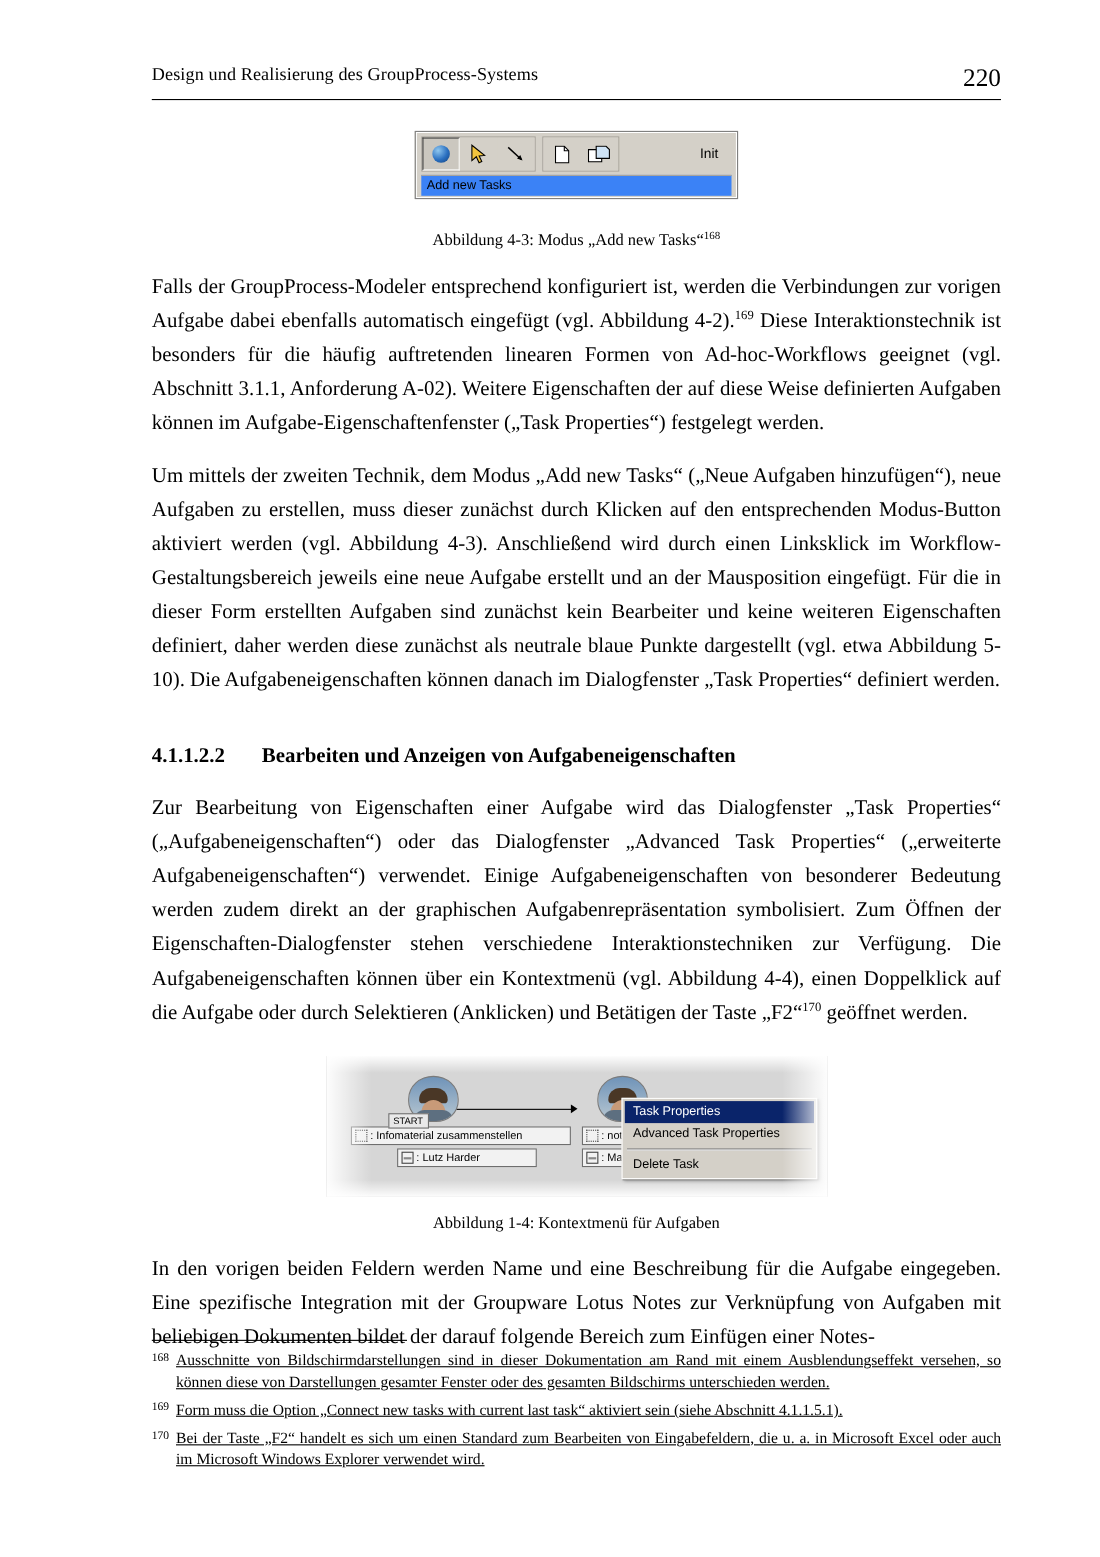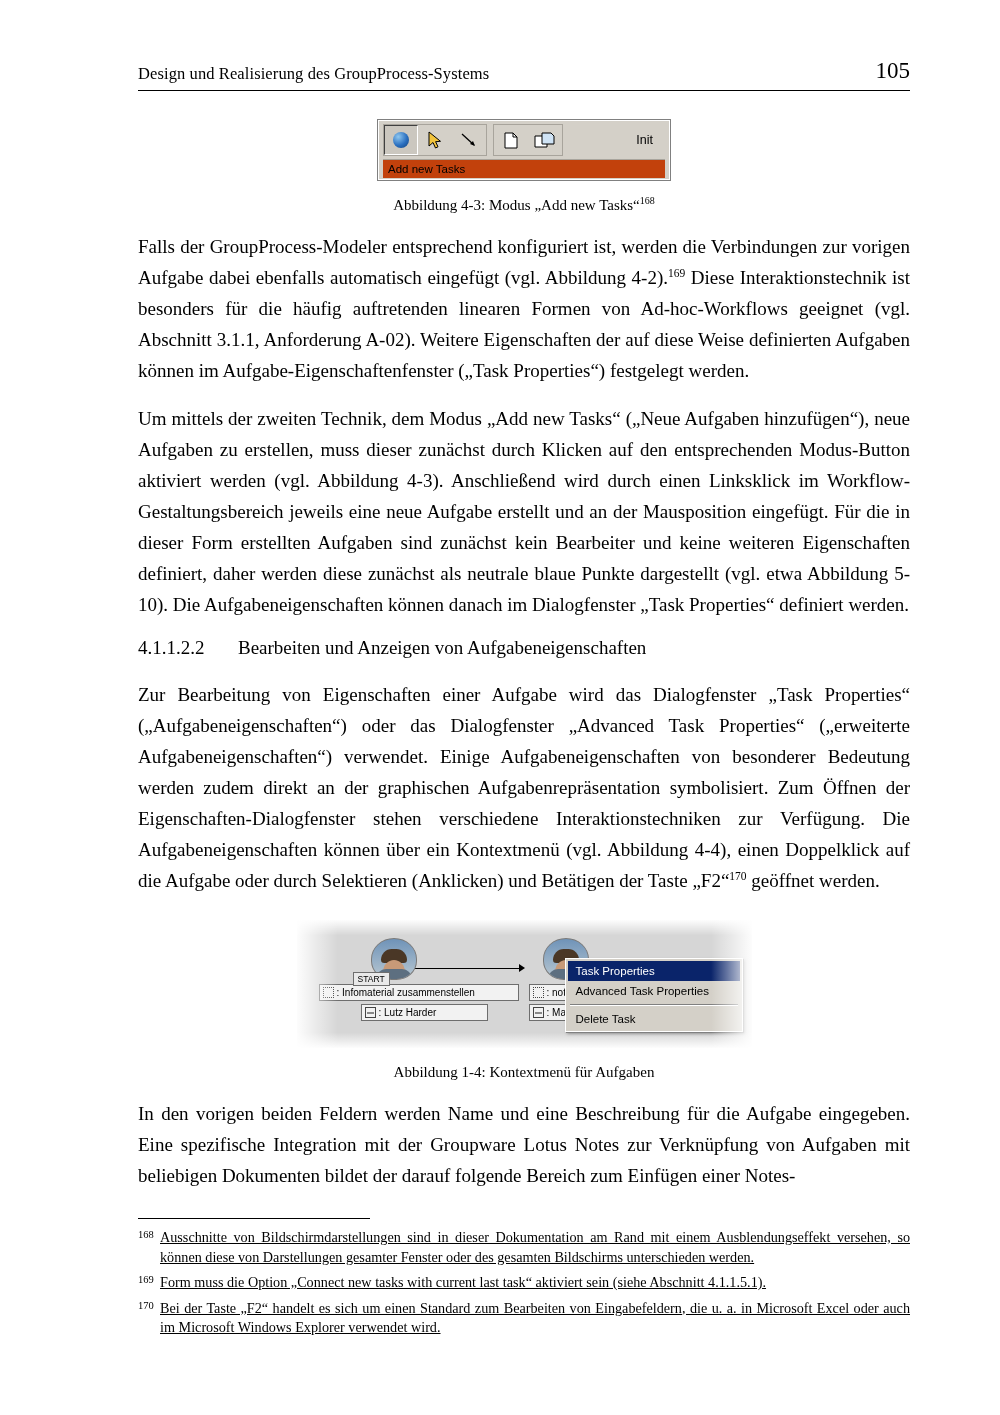--- a/index.html
+++ b/index.html
@@ -24,21 +24,21 @@
   }
   .content {
     position: absolute;
     left: 138px;
     top: 58px;
     width: 772px;
   }
   
   .runhead {
     display: flex;
-    align-items: flex-end;
+    align-items: flex-start;
     justify-content: space-between;
     border-bottom: 1.2px solid #000;
     padding-bottom: 6px;
   }
   .runhead .rh-title {
     font-size: 16.5px;
     letter-spacing: 0.1px;
   }
   .runhead .rh-page {
     font-size: 23px;
@@ -92,51 +92,51 @@
   .tb-spacer { flex: 1; }
   .tb-init {
     font-family: "Liberation Sans", sans-serif;
     font-size: 12.5px;
     color: #000;
     padding: 4px 8px 4px 8px;
     margin-right: 4px;
   }
   .tb-caption {
     margin-top: 3px;
-    background: #c2410c;
+    background: #3b82f6;
     border-top: 1px solid #a8a49c;
     font-family: "Liberation Sans", sans-serif;
     font-size: 11.5px;
     padding: 3px 4px 3px 5px;
   }
   .blue-dot {
     width: 16px; height: 16px; border-radius: 50%;
     background: radial-gradient(circle at 33% 30%, #8fc7ef 0%, #2a6fc0 55%, #123f78 100%);
   }
   .fig-caption {
     text-align: center;
     font-size: 15px;
-    margin-top: 14px;
+    margin-top: 28px;
   }
   .fig-caption sup { font-size: 10px; }
 
   
   p.body {
     text-align: justify;
     font-size: 19px;
     line-height: 31px;
     margin: 17px 0 0 0;
     text-indent: 0;
     hyphens: manual;
   }
   p.body sup { font-size: 11.5px; line-height: 0; }
   h3.heading {
     font-size: 19px;
-    font-weight: normal;
-    margin: 14px 0 0 0;
+    font-weight: bold;
+    margin: 40px 0 0 0;
     line-height: 28px;
   }
   h3.heading .hnum { display: inline-block; min-width: 100px; }
 
   
   .fig-44-wrap {
     margin-top: 24px;
     display: flex;
     justify-content: center;
   }
@@ -295,21 +295,21 @@
 </style>
 </head>
 <body>
 
 <div class="page">
 
   <div class="content">
 
     <div class="runhead">
       <div class="rh-title">Design und Realisierung des GroupProcess-Systems</div>
-      <div class="rh-page">105</div>
+      <div class="rh-page">220</div>
     </div>
 
     <div class="fig-43-wrap">
       <div class="toolbar-outer">
         <div class="toolbar-row">
           <div class="tb-group">
             <div class="tb-btn pressed">
               <span class="blue-dot"></span>
             </div>
             <div class="tb-btn">

